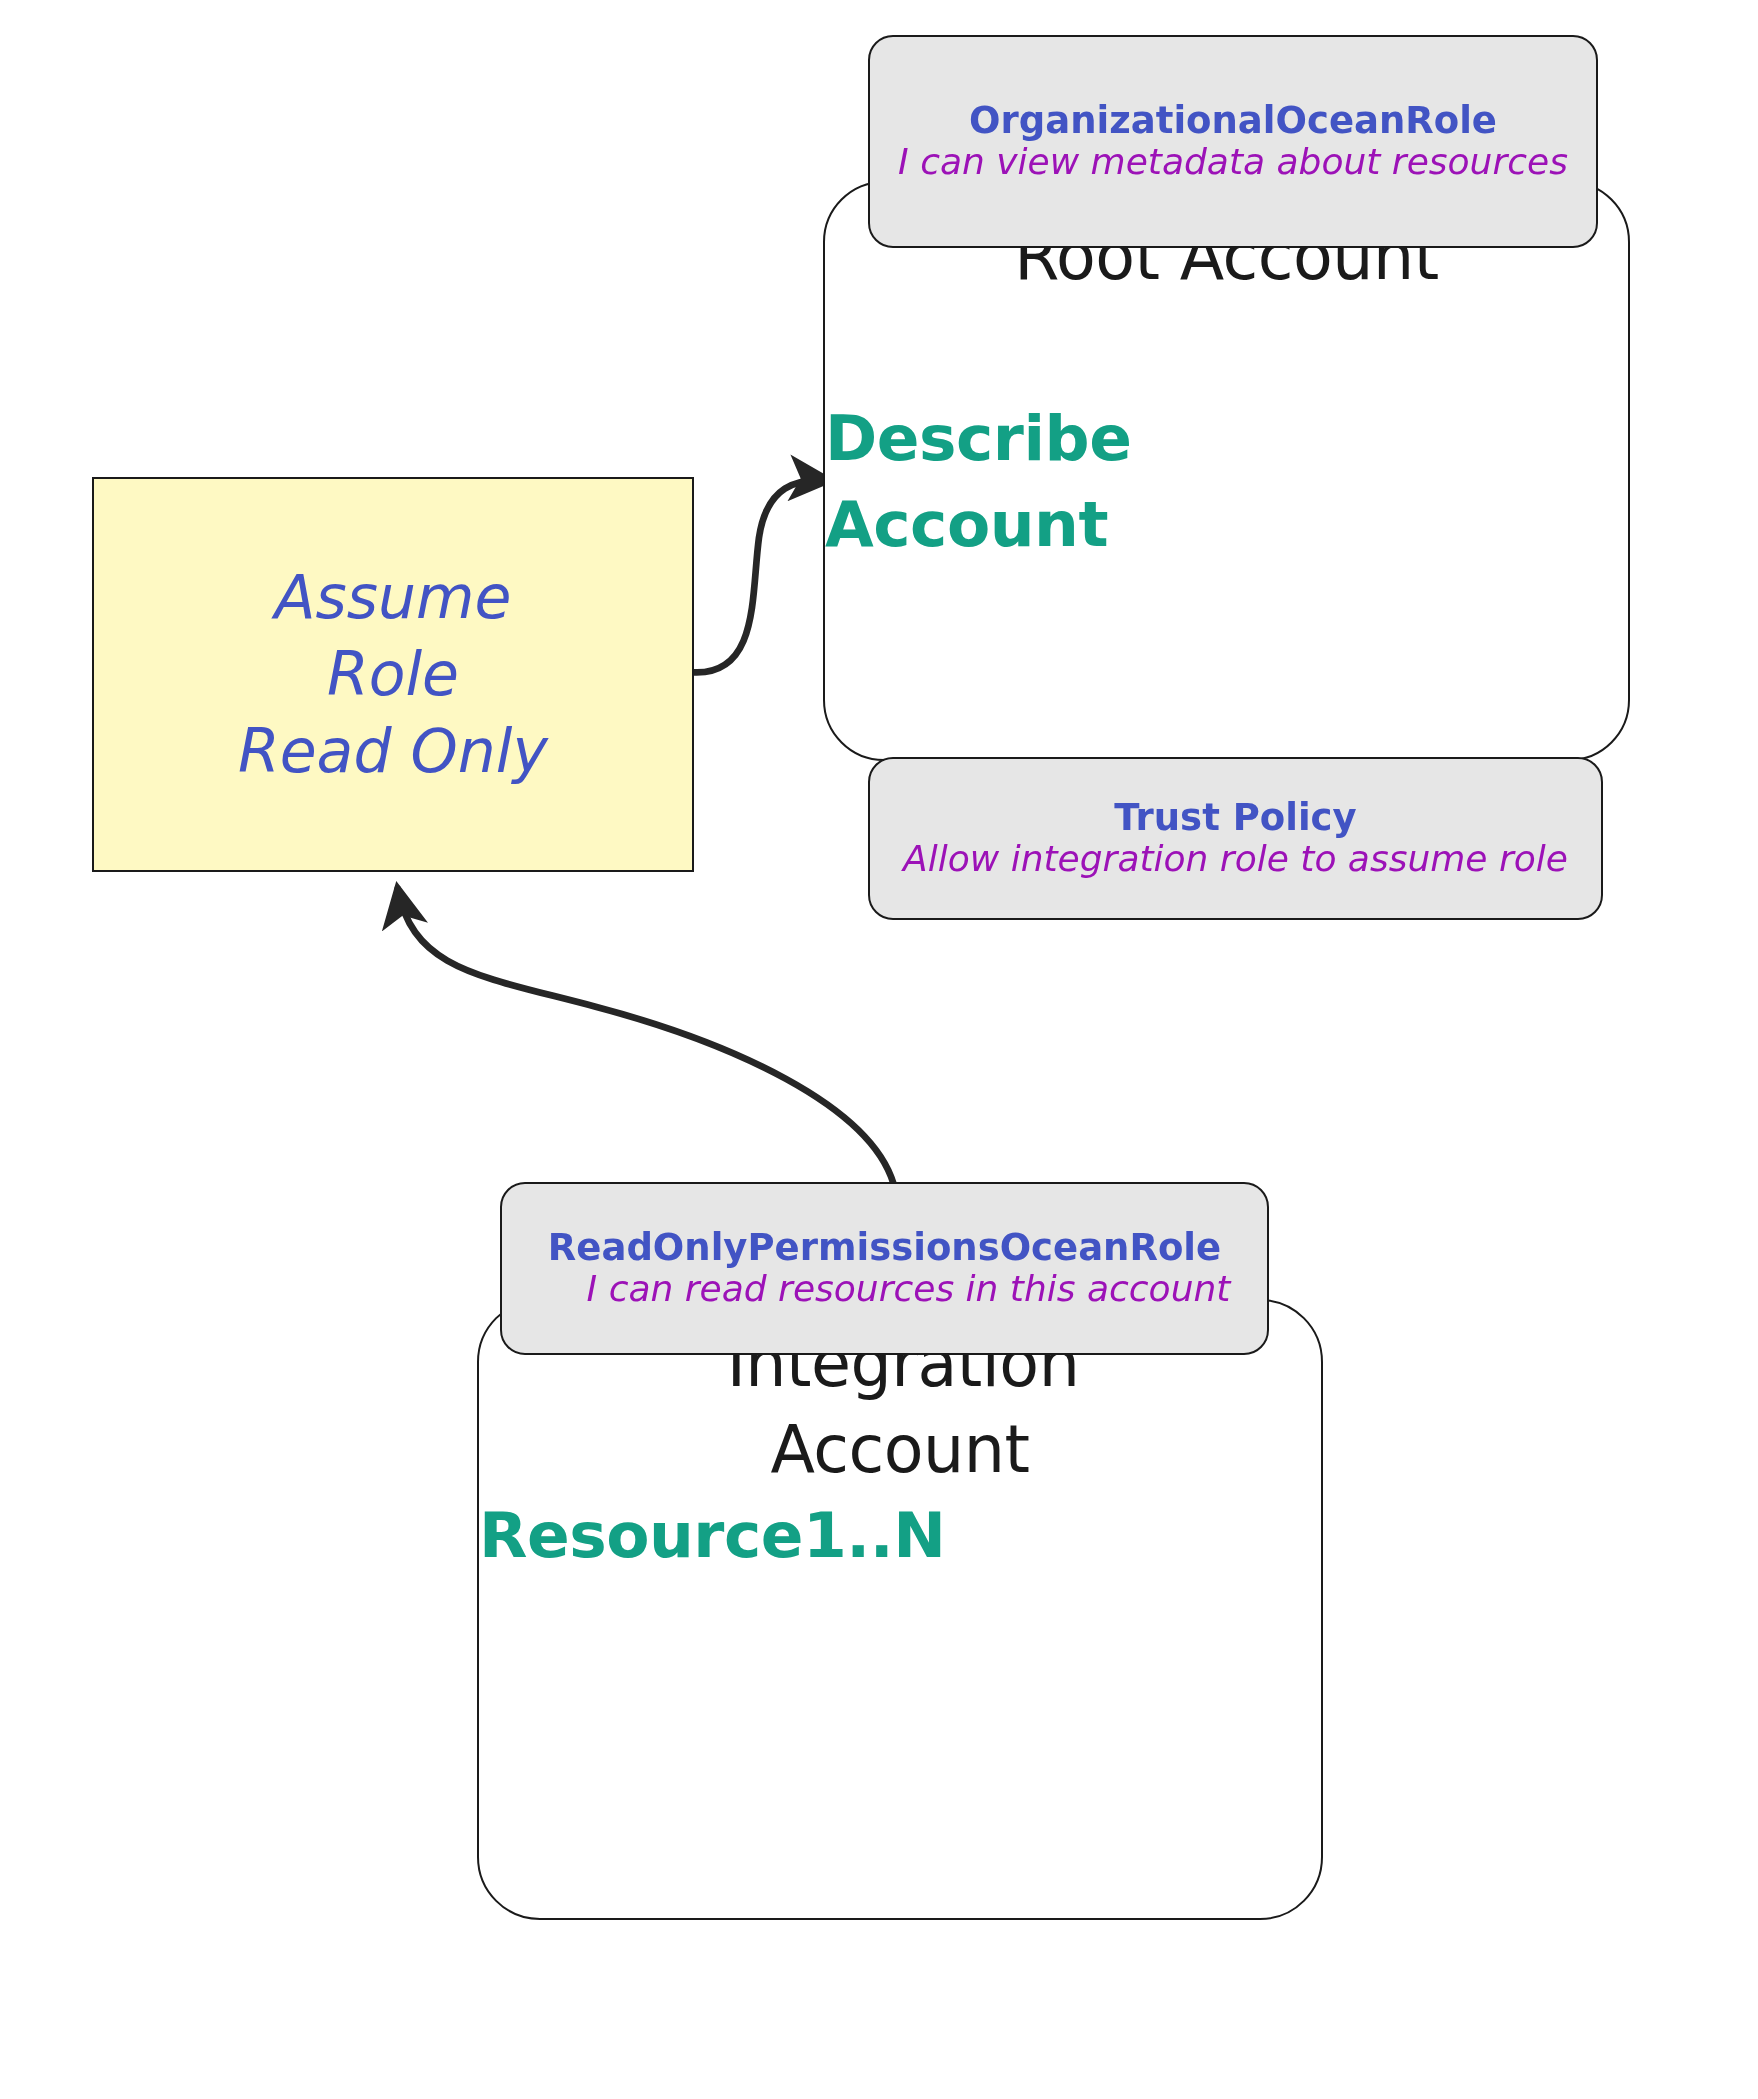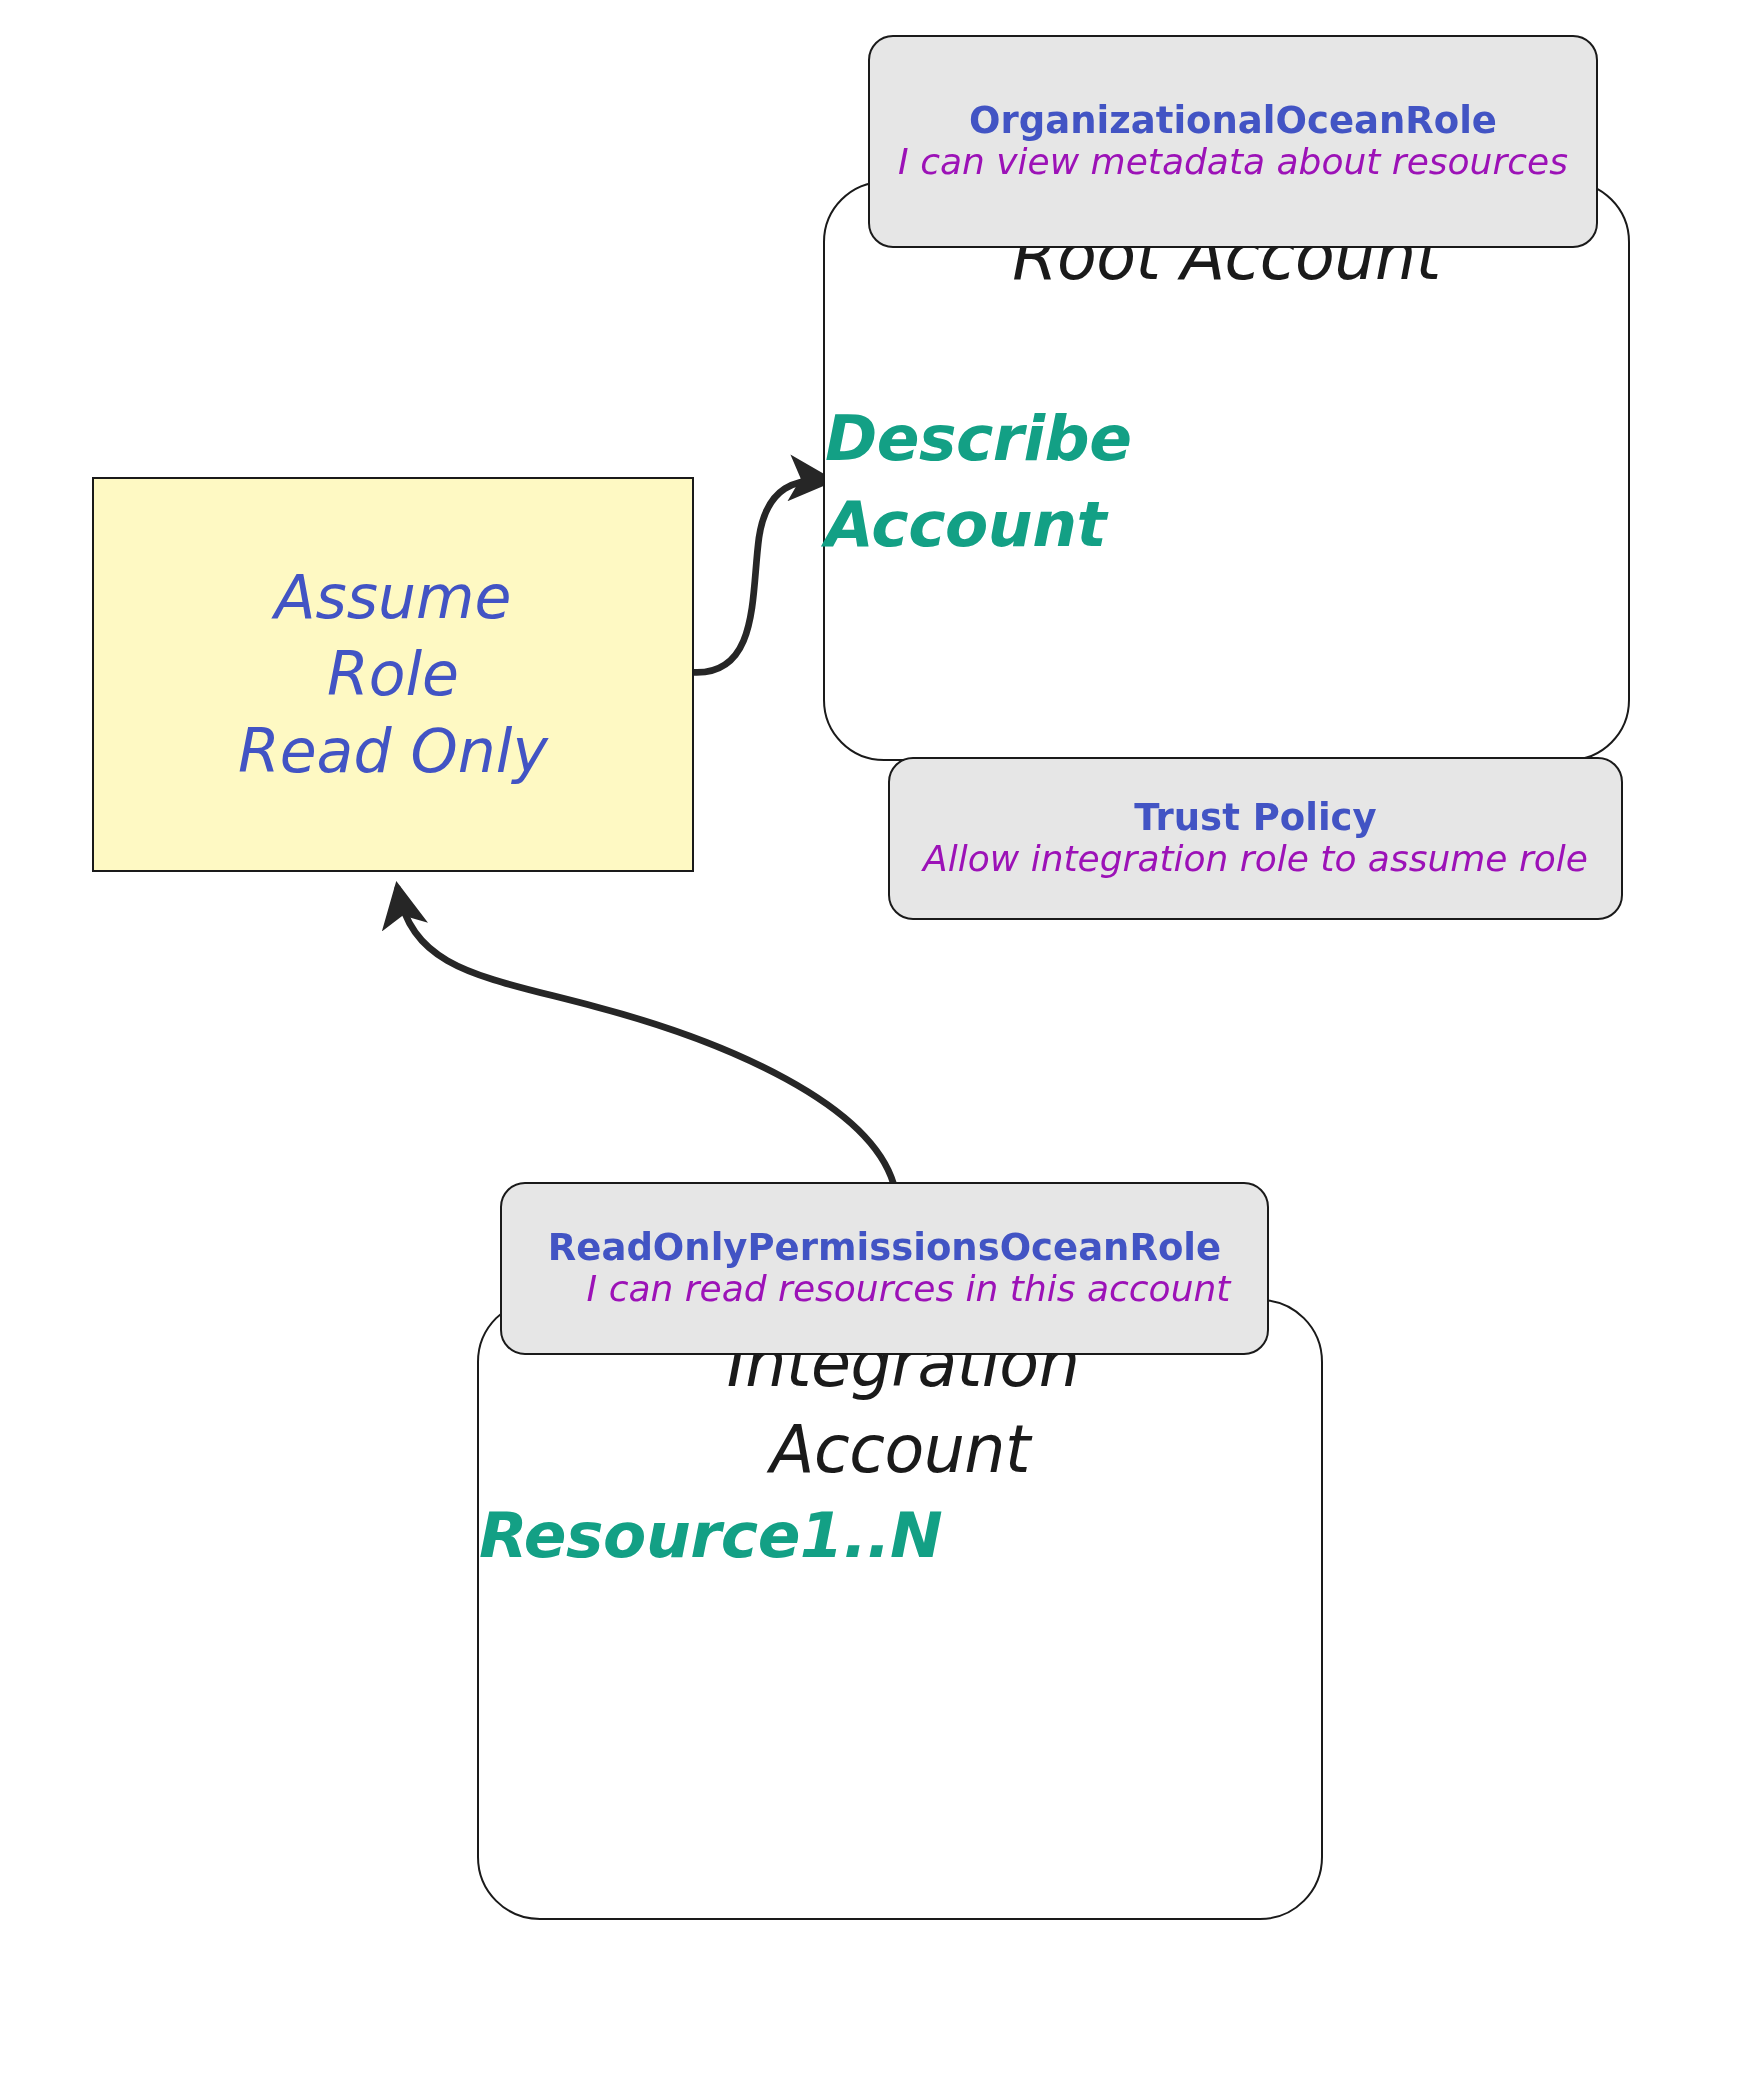--- a/index.html
+++ b/index.html
@@ -18,21 +18,20 @@
     overflow: hidden;
   }
 
   
   .account-box {
     position: absolute;
     background: #ffffff;
     border: 2.9px solid #1a1a1a;
     box-sizing: border-box;
     z-index: 2;
-    font-style: italic;
   }
   .account-title {
     position: absolute;
     left: 0;
     right: 0;
     text-align: center;
     color: #1a1a1a;
     font-family: "DejaVu Sans", sans-serif;
     font-weight: 400;
     line-height: 1.12;
@@ -130,21 +129,21 @@
 
     <div class="account-resource" style="top:221px; font-size:63px; color:#13a085;">Describe</div>
     <div class="account-resource" style="top:307px; font-size:63px; color:#13a085;">Account</div>
   </div>
 
   <div class="note-box" style="left:868px; top:35px; width:730px; height:213px;">
     <div class="note-title" style="font-size:37px; color:#4254c4;">OrganizationalOceanRole</div>
     <div class="note-sub" style="font-size:36px; color:#9c12b7; margin-top:1.9px;">I can view metadata about resources</div>
   </div>
 
-  <div class="note-box" style="left:868px; top:757px; width:735px; height:163px;margin-left:20px;">
+  <div class="note-box" style="left:868px; top:757px; width:735px; height:163px;">
     <div class="note-title" style="font-size:37px; color:#4254c4;">Trust Policy</div>
     <div class="note-sub" style="font-size:36px; color:#9c12b7; margin-top:1.9px;">Allow integration role to assume role</div>
   </div>
 
   <div class="plain-box" style="left:92px; top:477px; width:602px; height:395px;">
     <div class="plain-box-label" style="font-size:60px; color:#4254c4;">
       <div>Assume</div>
       <div>Role</div>
       <div>Read Only</div>
     </div>

